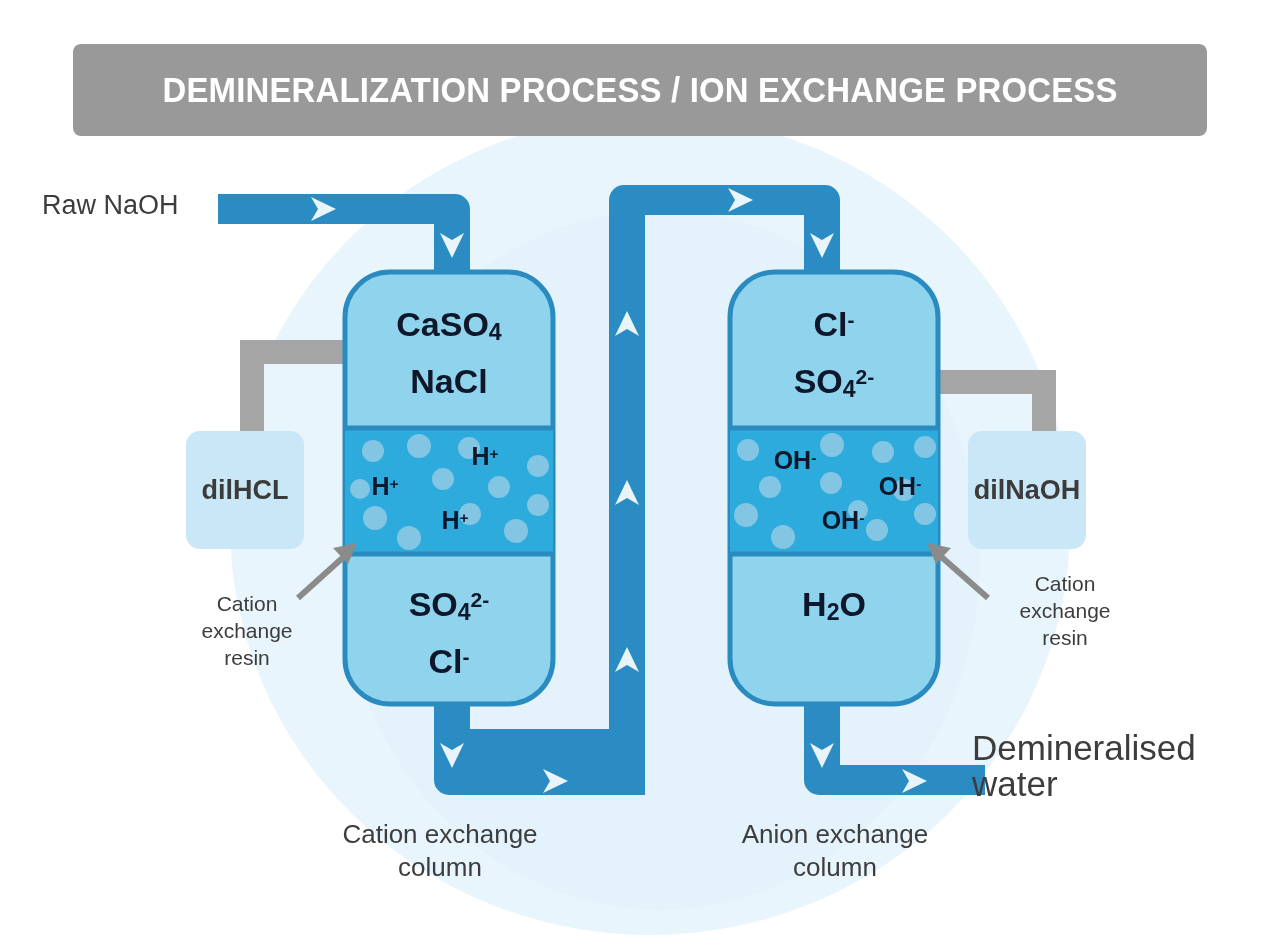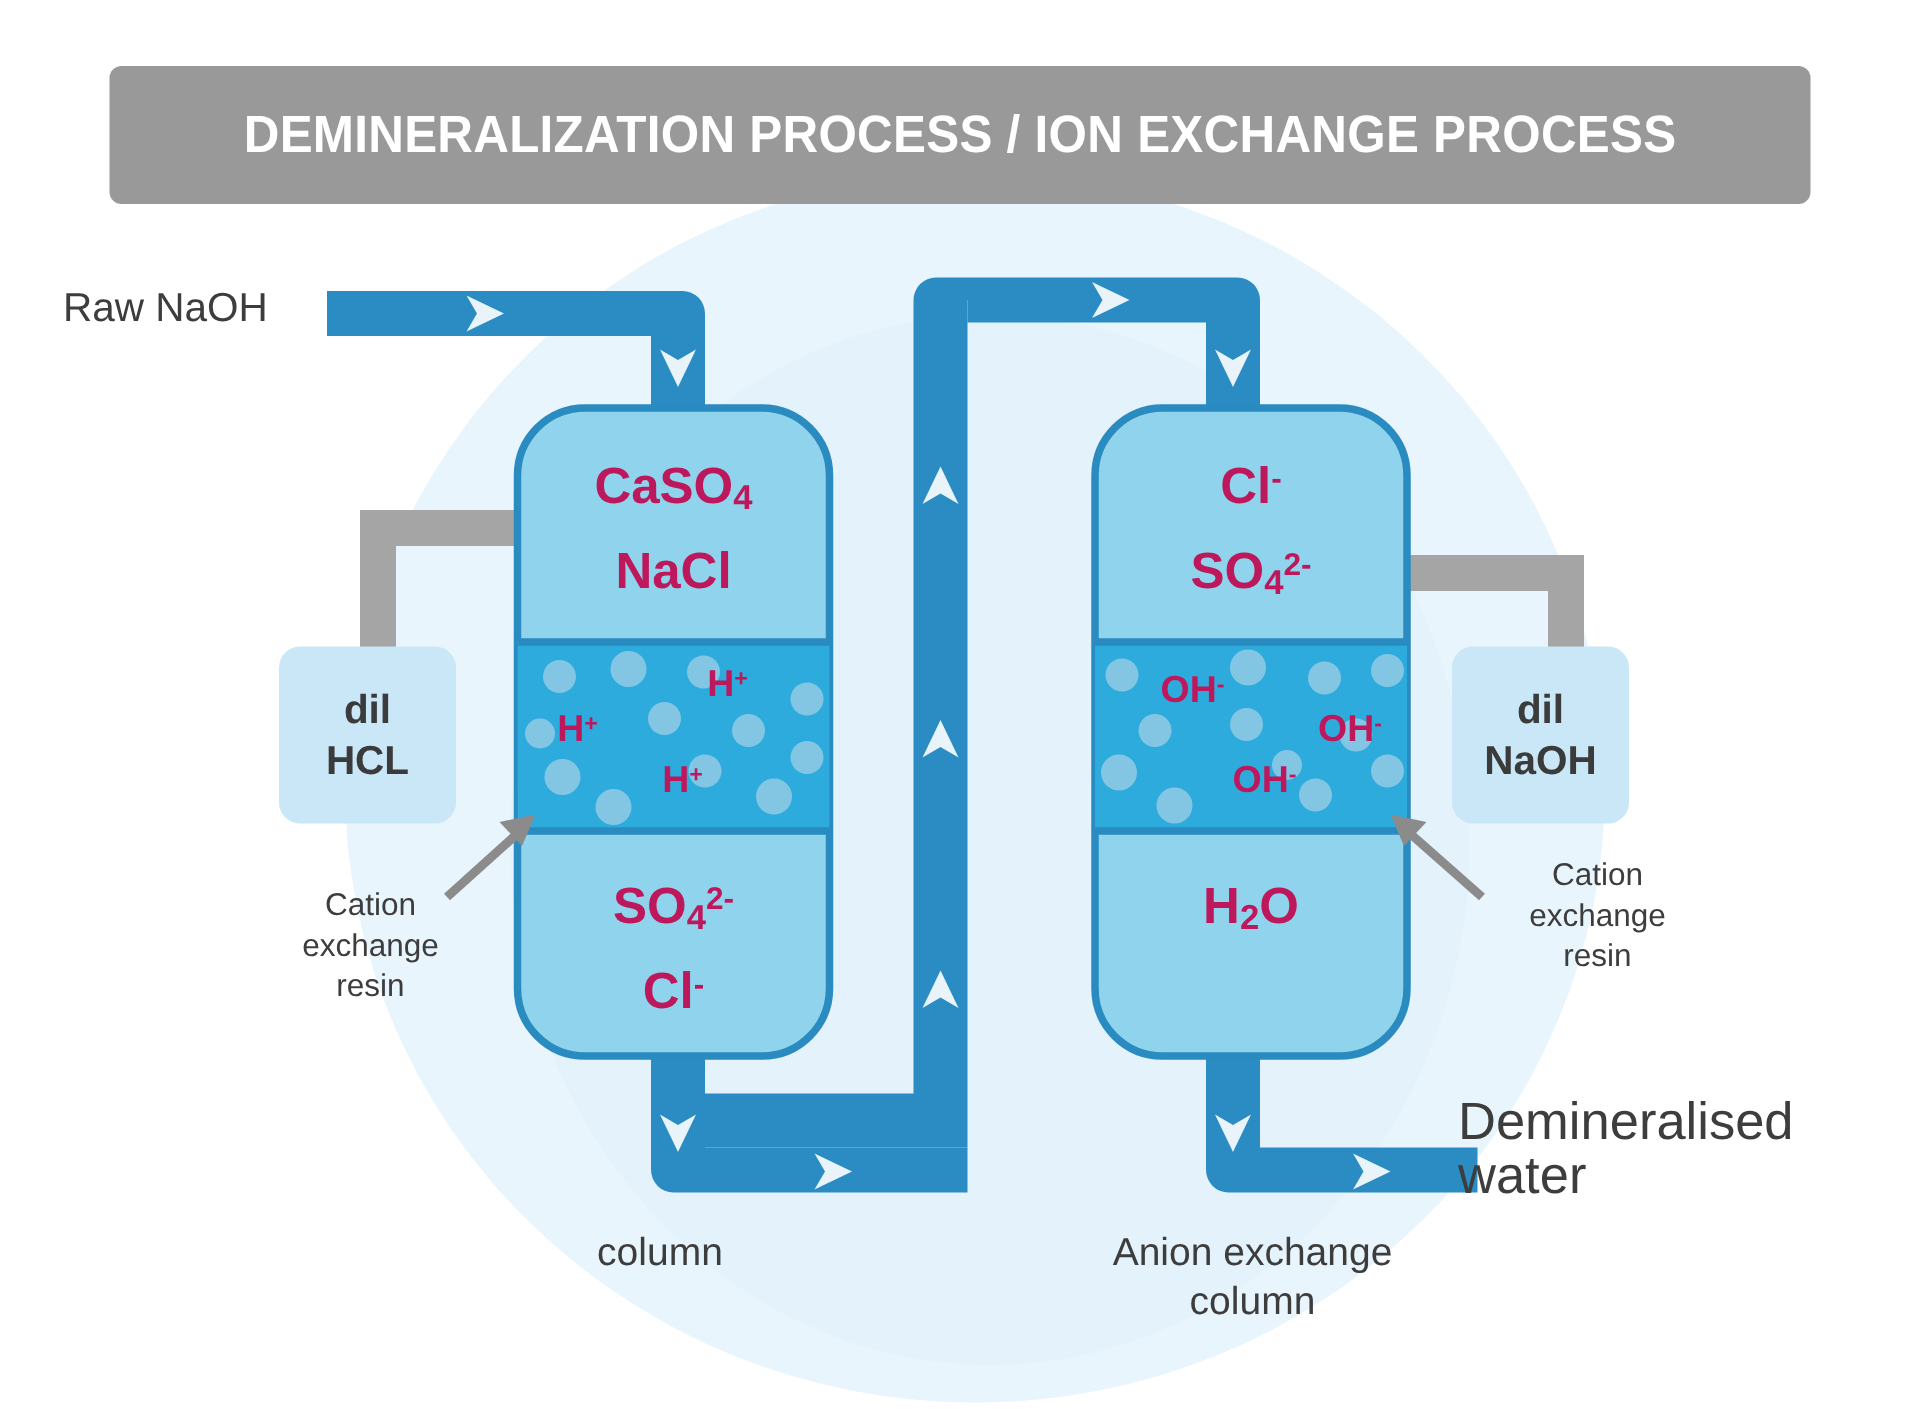--- a/index.html
+++ b/index.html
@@ -39,29 +39,29 @@
   #anion-column-caption{left:675px;top:818px;}
 
   .resin-note{position:absolute;font-size:21px;color:#3d3d3d;text-align:center;line-height:27px;width:190px;}
   #cation-resin-note{left:152px;top:570px;margin-top:20px;}
   #anion-resin-note{left:970px;top:570px;}
 
   
   .reagent-box{
     position:absolute;width:118px;height:118px;
     background:#c9e7f6;border-radius:14px;
-    display:flex;flex-direction:column;align-items:center;justify-content:center;
+    display:flex;align-items:center;justify-content:center;
     color:#3b3b3b;font-weight:bold;font-size:27px;line-height:34px;text-align:center;
   }
   #dil-hcl-box{left:186px;top:431px;}
   #dil-naoh-box{left:968px;top:431px;}
 
   
   .chem{
-    position:absolute;color:#be185d;font-weight:bold;
+    position:absolute;color:#0f172a;font-weight:bold;
     font-family:"Liberation Sans", sans-serif;
     text-align:center;white-space:nowrap;
   }
   .chem sub{font-size:0.68em;vertical-align:-0.18em;font-weight:bold;}
   .chem sup{font-size:0.62em;vertical-align:0.42em;font-weight:bold;}
 
   .chem-big{font-size:34px;}
   .ion-tag{font-size:25px;}
 </style>
 </head>
@@ -173,20 +173,21 @@
     <div id="title-text">DEMINERALIZATION PROCESS / ION EXCHANGE PROCESS</div>
   </div>
 
   <div class="lbl" id="raw-water-label">Raw NaOH</div>
 
   <div class="lbl" id="product-label">
     <div>Demineralised water</div>
   </div>
 
   <div class="col-caption" id="cation-column-caption">
+    <div>Cation exchange</div>
     <div>column</div>
   </div>
   <div class="col-caption" id="anion-column-caption">
     <div>Anion exchange</div>
     <div>column</div>
   </div>
 
   <div class="resin-note" id="cation-resin-note">
     <div>Cation</div>
     <div>exchange</div>

